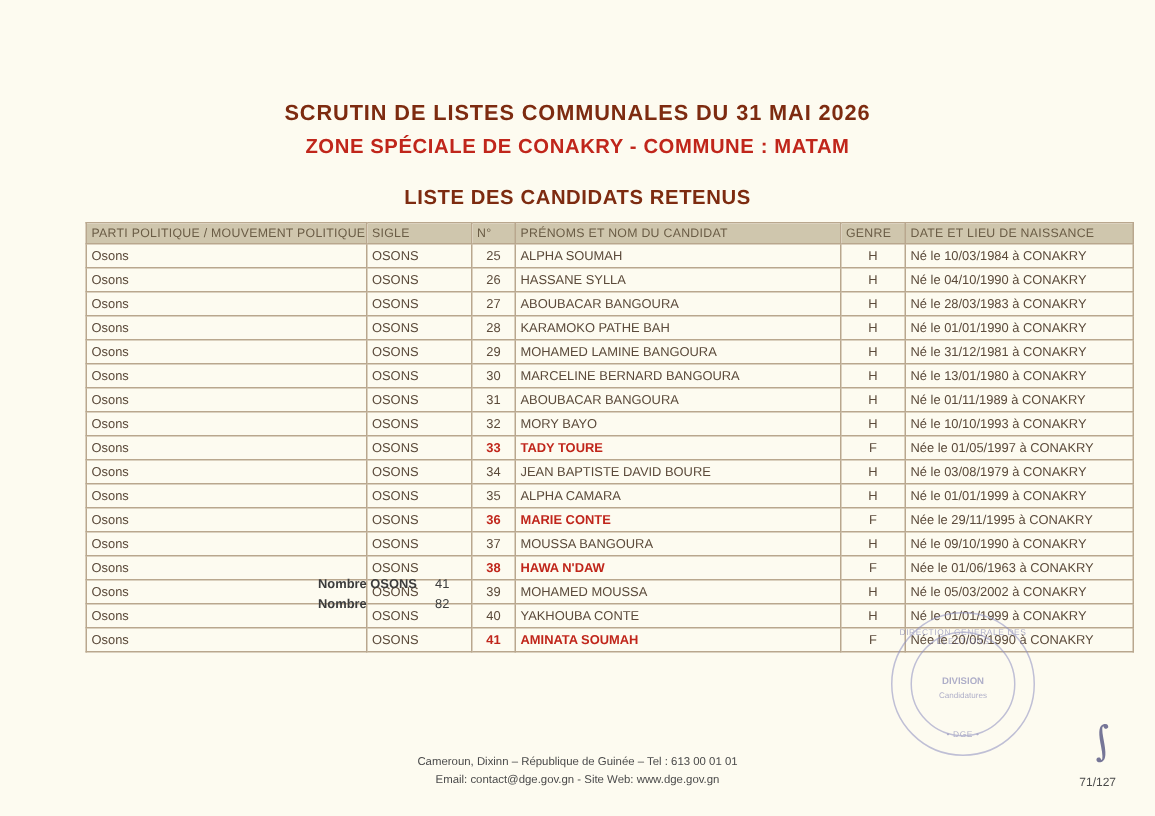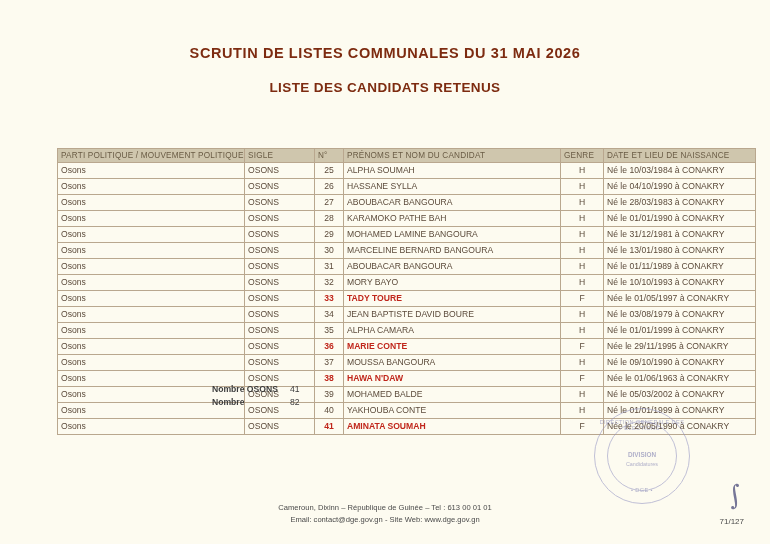--- a/index.html
+++ b/index.html
@@ -17,21 +17,21 @@
   }
   .page {
     position: relative;
     width: 770px;
     height: 544px;
     background: #fdfbf0;
     box-sizing: border-box;
   }
   .header {
     text-align: center;
-    padding-top: 45px;
+    padding-top: 68px;
   }
   .title-line1 {
     font-size: 14.5px;
     font-weight: bold;
     color: #7d2b10;
     letter-spacing: 0.6px;
   }
   .title-line2 {
     font-size: 14.5px;
     font-weight: bold;
@@ -205,20 +205,21 @@
     color: #4a4a4a;
   }
 </style>
 </head>
 <body>
 
 <div class="page">
 
   <div class="header">
     <div class="title-line1">SCRUTIN DE LISTES COMMUNALES DU 31 MAI 2026</div>
+    <div class="title-line3">ZONE SPÉCIALE DE CONAKRY - COMMUNE : MATAM</div>
     <div class="title-line4">LISTE DES CANDIDATS RETENUS</div>
   </div>
 
   <div class="table-wrap">
     <table class="cand">
       <thead>
         <tr>
           <th class="col-parti">PARTI POLITIQUE / MOUVEMENT POLITIQUE / LISTE INDEPENDANTE</th>
           <th class="col-sigle">SIGLE</th>
           <th class="col-num">N°</th>
@@ -337,21 +338,21 @@
             <td class="col-sigle">OSONS</td>
             <td class="col-num num">38</td>
             <td class="col-nom nom">HAWA N'DAW</td>
             <td class="col-genre genre">F</td>
             <td class="col-date">Née le 01/06/1963 à CONAKRY</td>
           </tr>
           <tr>
             <td class="col-parti">Osons</td>
             <td class="col-sigle">OSONS</td>
             <td class="col-num num">39</td>
-            <td class="col-nom nom">MOHAMED BALDE</td>
+            <td class="col-nom nom">MOHAMED MOUSSA</td>
             <td class="col-genre genre">H</td>
             <td class="col-date">Né le 05/03/2002 à CONAKRY</td>
           </tr>
           <tr>
             <td class="col-parti">Osons</td>
             <td class="col-sigle">OSONS</td>
             <td class="col-num num">40</td>
             <td class="col-nom nom">YAKHOUBA CONTE</td>
             <td class="col-genre genre">H</td>
             <td class="col-date">Né le 01/01/1999 à CONAKRY</td>

